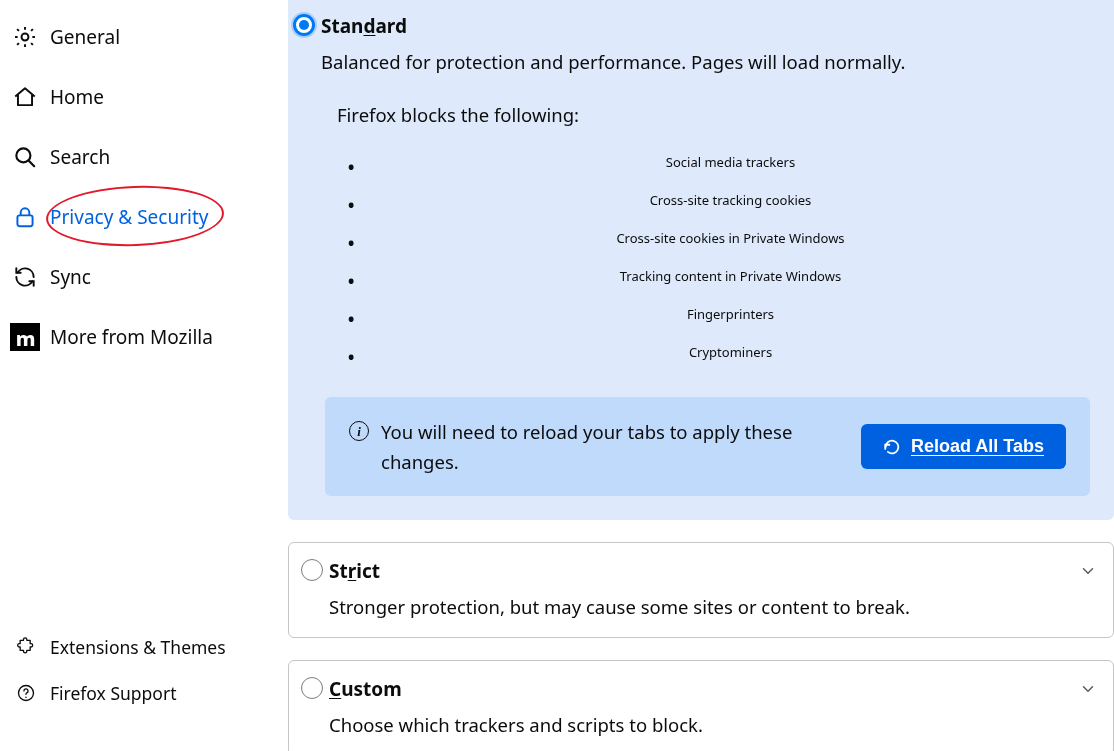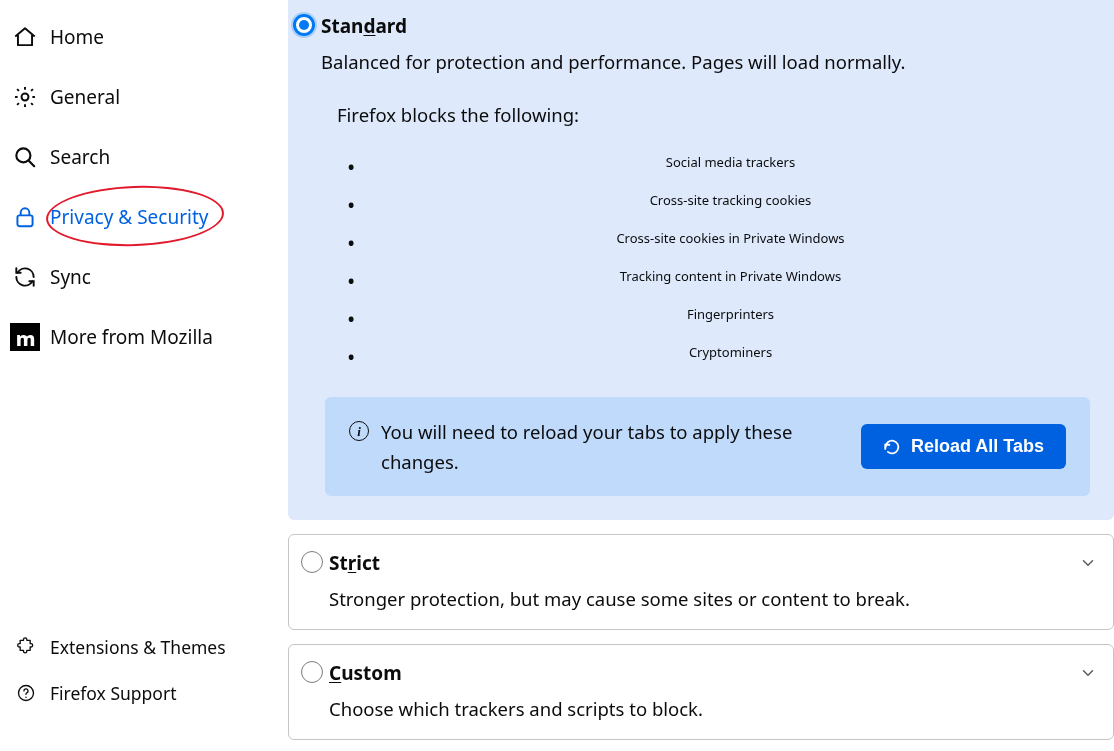--- a/index.html
+++ b/index.html
@@ -88,21 +88,21 @@
   .option-card.standard {
     background: #deeafc;
     margin: 0; 
     padding: 12px 24px 24px 5px;
     border-top-left-radius: 0;
     border-top-right-radius: 0;
   }
   .option-card.strict, .option-card.custom {
     border: 1px solid #c5c5c6;
     background:#ffffff;
-    margin-top: 14px;
+    margin-top: 22px;
     padding: 14px 24px 18px 12px;
   }
   .option-header {
     display: flex; align-items: flex-start;
   }
   .radio {
     width: 22px; height: 22px;
     border-radius: 50%;
     border: 1.5px solid #7c7c7e;
     margin-top: 2px;
@@ -193,54 +193,54 @@
     padding: 12px 22px;
     font-size:18px;
     font-weight:600;
     display:flex;align-items:center;
     cursor:pointer;
   }
   .reload-btn .reload-icon {
     display:inline-flex;
     margin-right:10px;
   }
-  .reload-btn .btn-label { text-underline-offset: 3px; }
+  .reload-btn .btn-label { text-decoration: underline; text-underline-offset: 3px; }
   .chevron {
     position:absolute;
     right:16px; top:18px;
     width:18px;height:18px;
   }
   .chevron svg { stroke:#5b5b5d; }
 </style>
 </head>
 <body>
 
 <div class="layout">
 
   <nav class="sidebar">
     <ul class="nav-list">
 
       <li class="nav-item">
         <span class="icon-slot">
+          <svg viewBox="0 0 24 24" width="26" height="26" fill="none" stroke="#0c0c0d" stroke-width="1.8">
+            <circle cx="12" cy="12" r="3.2"></circle>
+            <path d="M12 2.8v2.4M12 18.8v2.4M4.7 4.7l1.7 1.7M17.6 17.6l1.7 1.7M2.8 12h2.4M18.8 12h2.4M4.7 19.3l1.7-1.7M17.6 6.4l1.7-1.7"></path>
+          </svg>
+        </span>
+        <span class="label">General</span>
+      </li>
+
+      <li class="nav-item">
+        <span class="icon-slot">
           <svg viewBox="0 0 24 24" width="26" height="26" fill="none" stroke="#0c0c0d" stroke-width="1.8" stroke-linejoin="round">
             <path d="M3 11.5 12 4l9 7.5"></path>
               <path d="M5.5 10v9.5h13V10"></path>
           </svg>
         </span>
         <span class="label">Home</span>
-      </li>
-
-      <li class="nav-item">
-        <span class="icon-slot">
-          <svg viewBox="0 0 24 24" width="26" height="26" fill="none" stroke="#0c0c0d" stroke-width="1.8">
-            <circle cx="12" cy="12" r="3.2"></circle>
-            <path d="M12 2.8v2.4M12 18.8v2.4M4.7 4.7l1.7 1.7M17.6 17.6l1.7 1.7M2.8 12h2.4M18.8 12h2.4M4.7 19.3l1.7-1.7M17.6 6.4l1.7-1.7"></path>
-          </svg>
-        </span>
-        <span class="label">General</span>
       </li>
 
       <li class="nav-item">
         <span class="icon-slot">
           <svg viewBox="0 0 24 24" width="26" height="26" fill="none" stroke="#0c0c0d" stroke-width="2" stroke-linecap="round">
             <circle cx="10.5" cy="10.5" r="6.5"></circle>
               <path d="m20.5 20.5-5-5"></path>
           </svg>
         </span>
         <span class="label">Search</span>

